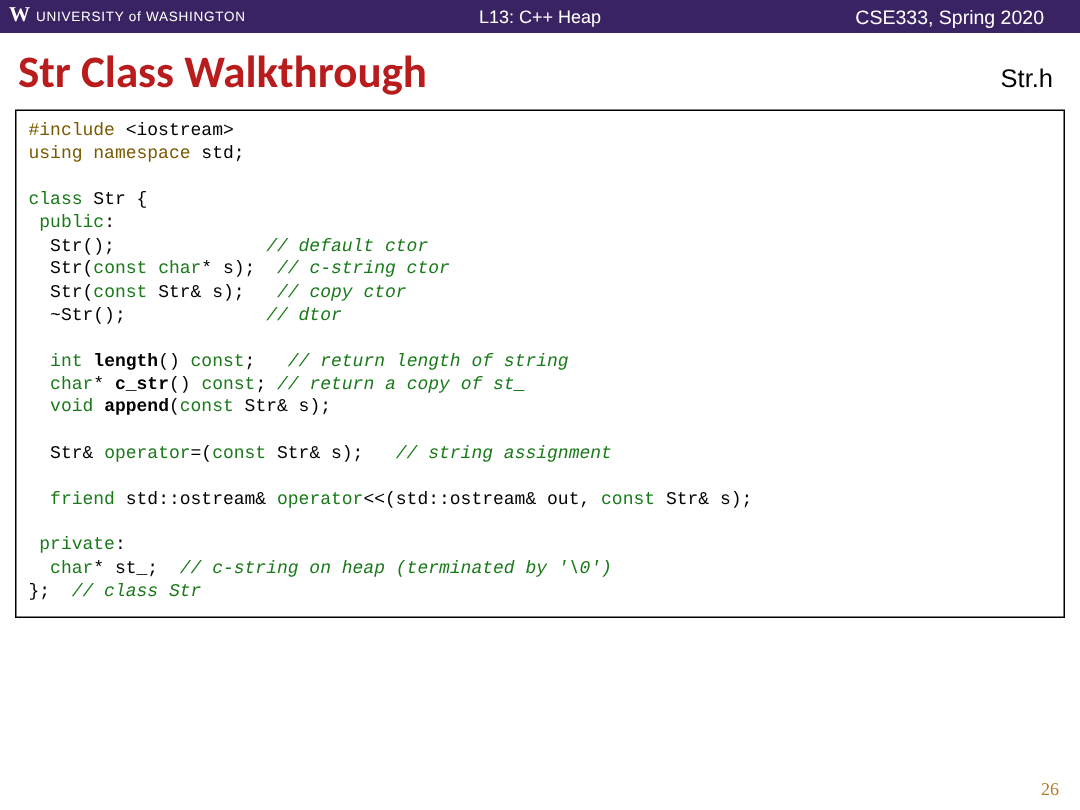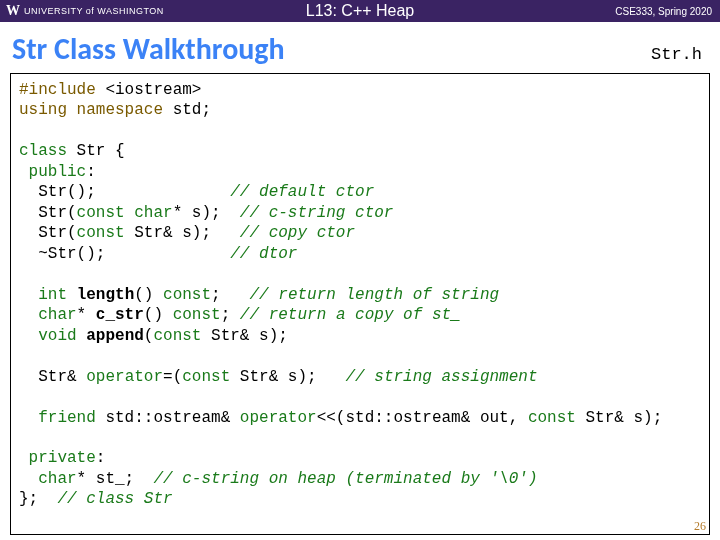--- a/index.html
+++ b/index.html
@@ -34,50 +34,50 @@
   }
   .uw-text {
     font-size: 9px;
     letter-spacing: 0.5px;
     text-align: center;
   }
   .top-center {
     position: absolute;
     left: 50%;
     transform: translateX(-50%);
-    font-size: 16px;
+    font-size: 12px;
   }
   .top-right {
     position: absolute;
-    right: 8px;
-    font-size: 10px;
+    right: 24px;
+    font-size: 13px;
   }
   .title-row {
     display: flex;
     justify-content: space-between;
     align-items: baseline;
     padding: 8px 18px 4px 12px;
   }
   .slide-title {
     font-family: Calibri, "Segoe UI", sans-serif;
     font-size: 30px;
     font-weight: 700;
-    color: #3b82f6;
+    color: #b91c1c;
   }
   .file-label {
-    font-family: Liberation Mono, monospace;
+    font-family: Liberation Sans, sans-serif;
     font-size: 17px;
     color: #000;
   }
   .code-box {
     margin: 2px 10px 0 10px;
     border: 1px solid #000;
-    padding: 6px 8px 24px 8px;
+    padding: 6px 8px 8px 8px;
     font-family: "Courier New", monospace;
-    font-size: 16px;
+    font-size: 12px;
     line-height: 1.28;
     white-space: pre;
     color: #000;
   }
   .kw-type { color: #1a7a1a; }      
   .kw-pp   { color: #7a5a00; }
   .fn      { font-weight: bold; color: #000; }
   .cmt     { color: #1a7a1a; font-style: italic; }
   .page-num {
     position: absolute;

